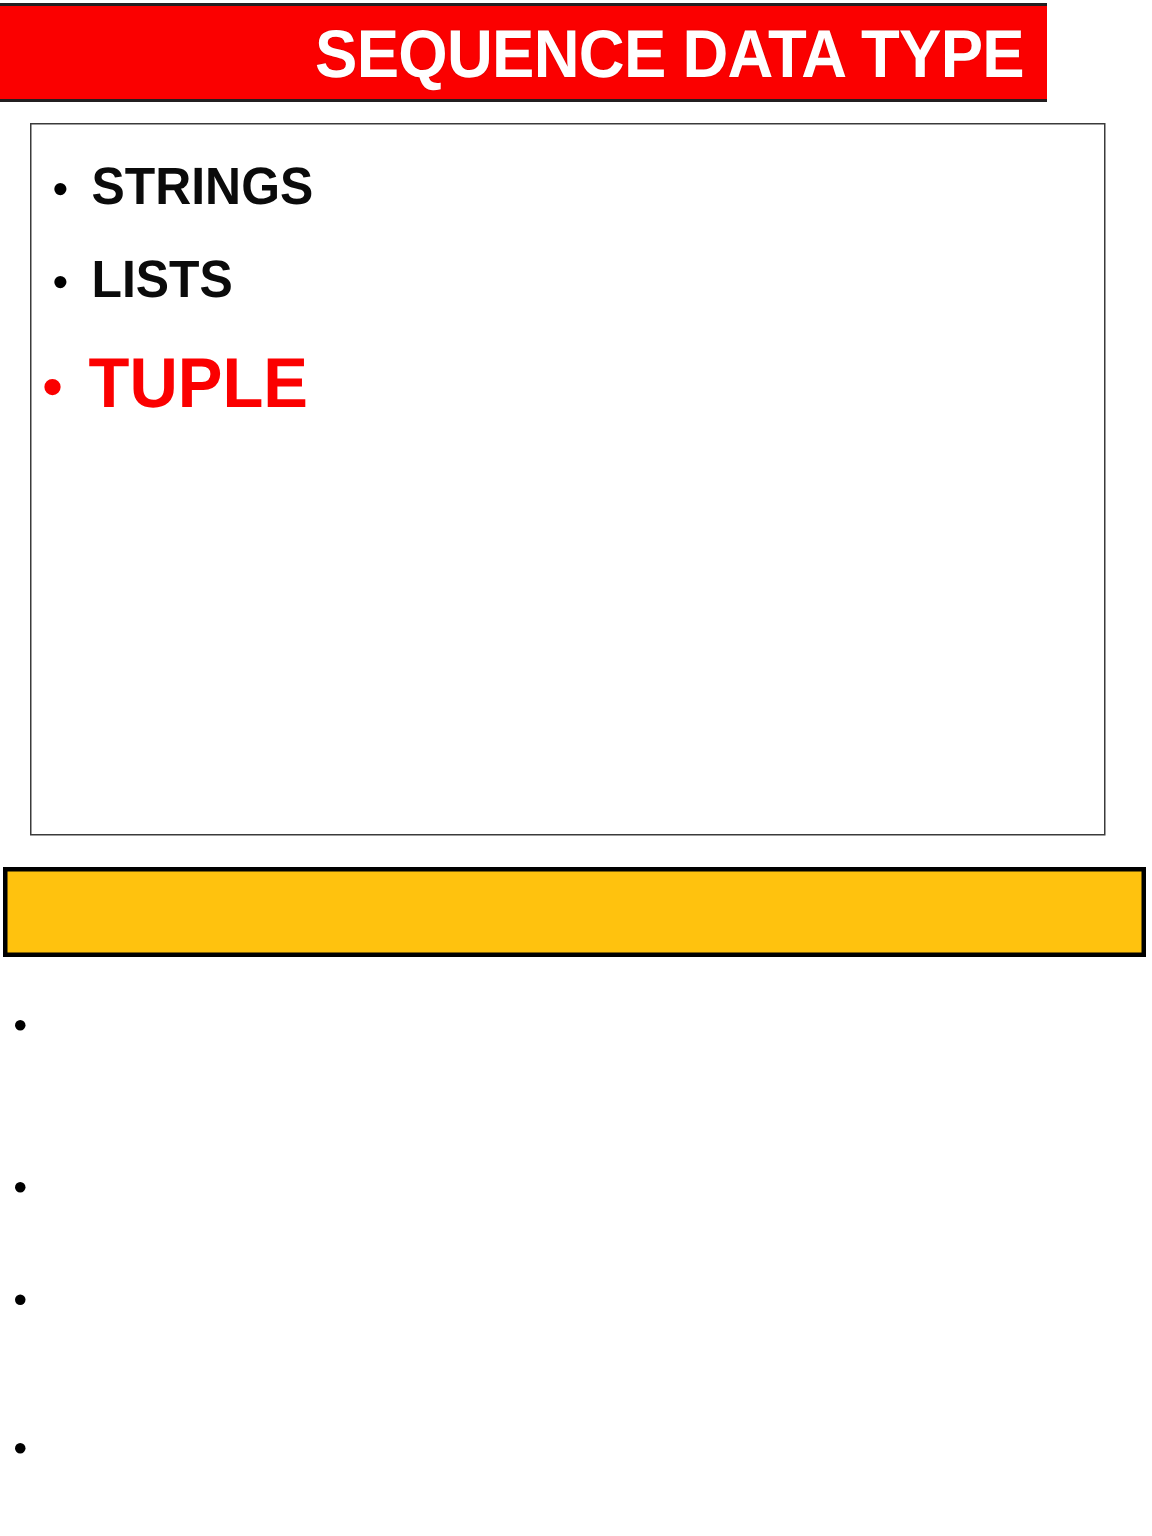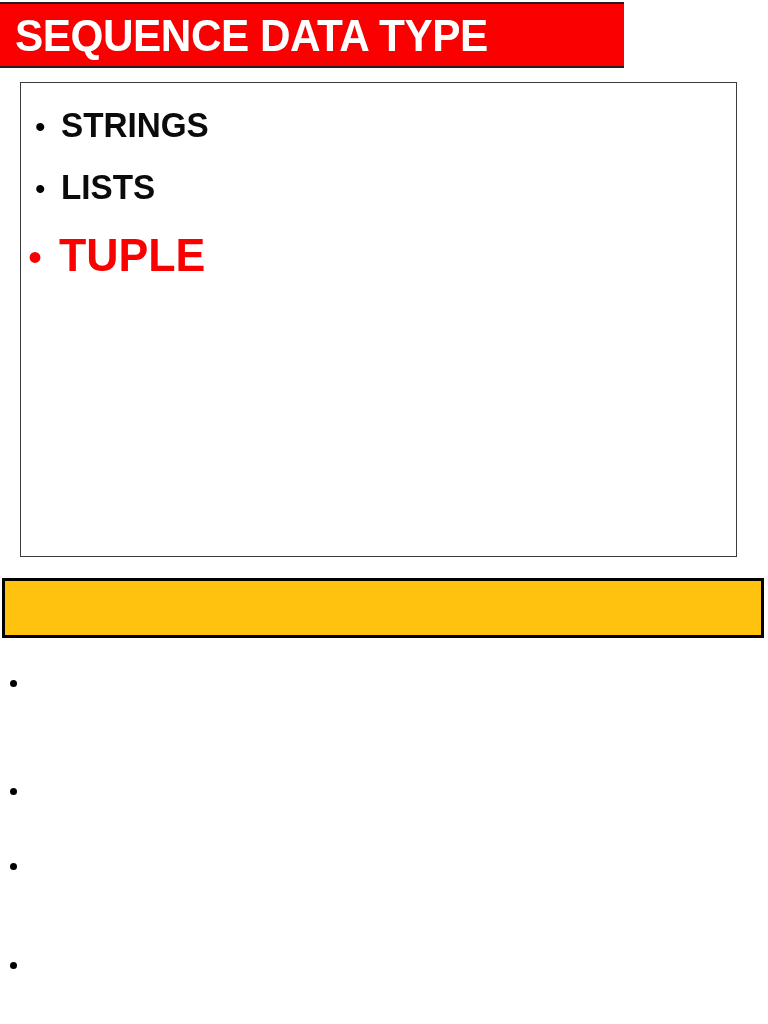--- a/index.html
+++ b/index.html
@@ -13,28 +13,28 @@
     font-family: "Liberation Sans", sans-serif;
     overflow: hidden;
     position: relative;
   }
 
   
   .title-banner {
     position: absolute;
     left: 0px;
     top: 2px;
-    width: 624px;
+    width: 698px;
     height: 66px;
     background: #FB0000;
     border-top: 2px solid #231f20;
     border-bottom: 2px solid #231f20;
     display: flex;
     align-items: center;
-    justify-content: flex-start;
+    justify-content: flex-end;
     box-sizing: border-box;
   }
   .title-text {
     color: #ffffff;
     font-size: 45px;
     font-weight: bold;
     letter-spacing: -0.5px;
     line-height: 1;
     white-space: nowrap;
     transform: scaleX(0.94);

